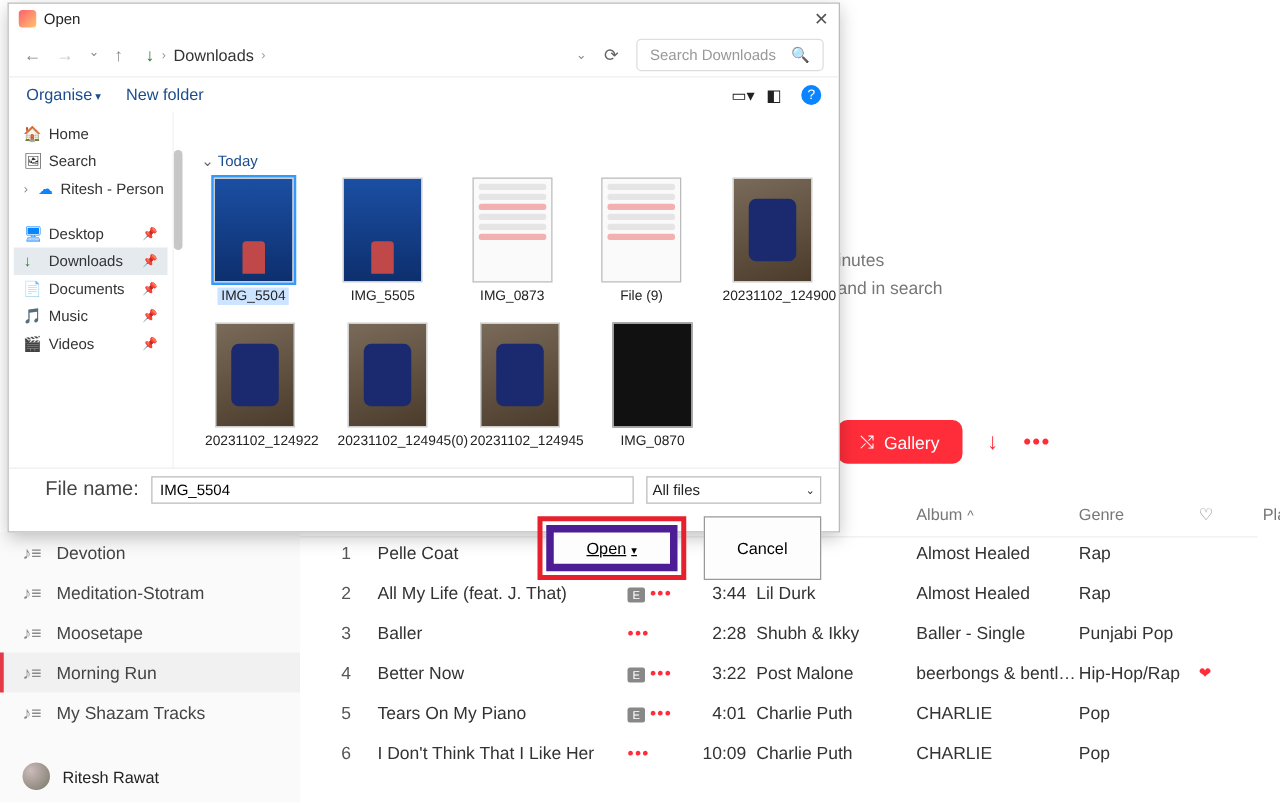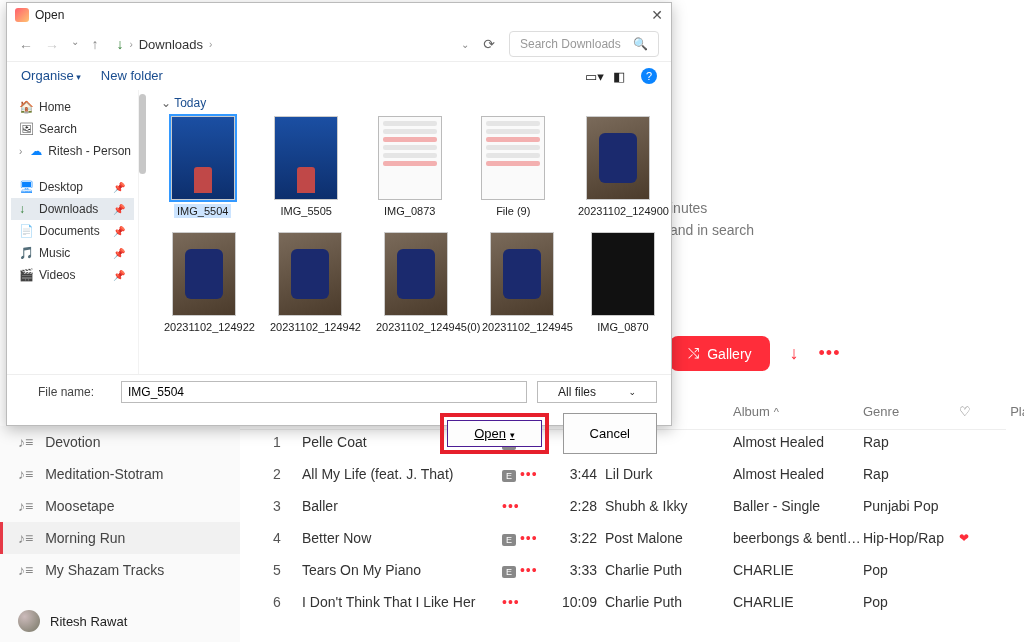--- a/index.html
+++ b/index.html
@@ -71,48 +71,48 @@
 
 .dlg-body { display: flex; height: 284px; }
 .dlg-sidebar { width: 132px; padding: 6px 4px; font-size: 12px; border-right: 1px solid #f2f2f2; overflow: hidden; }
 .dlg-sidebar .item { display: flex; align-items: center; gap: 6px; padding: 4px 8px; cursor: pointer; color: #333; white-space: nowrap; }
 .dlg-sidebar .item.sel { background: #e5eaef; }
 .dlg-sidebar .item .pin { color: #888; font-size: 10px; margin-left: auto; }
 .dlg-sidebar .spacer { height: 14px; }
 .dlg-sidebar .ic { width: 14px; font-size: 12px; }
 .dlg-sidebar .expand { color: #888; font-size: 10px; padding-right: 2px; }
 
-.file-grid { flex: 1; padding: 6px 10px; overflow: hidden; position: relative; }
+.file-grid { flex: 1; padding: 6px 10px; overflow: hidden; position: relative; margin-top: 26px; }
 .file-grid .group-label { color: #1a4d8f; font-size: 12px; cursor: pointer; }
 .file-grid .group-label::before { content: '⌄ '; color: #666; }
 .grid-row { display: flex; gap: 20px; margin-top: 6px; }
 .file-item { width: 86px; text-align: center; font-size: 11px; cursor: pointer; }
 .file-item .thumb { width: 64px; height: 84px; margin: 0 auto 4px; border: 1px solid #ccc; background: #ddd; }
 .file-item.selected .thumb { outline: 2px solid #3399ff; }
 .file-item.selected .fname { background: #cce4ff; }
 .file-item .fname { display: inline-block; padding: 1px 3px; }
 .thumb.blue { background: linear-gradient(180deg,#1b4fa3,#0d2f6d); position: relative; }
 .thumb.blue::after { content: ''; position: absolute; bottom: 6px; left: 50%; transform: translateX(-50%); width: 18px; height: 26px; background: #c04848; border-radius: 3px 3px 0 0; }
 .thumb.phone { background: #fafafa; border: 1px solid #bbb; display: flex; flex-direction: column; padding: 4px; gap: 3px; }
 .thumb.phone .bar { height: 5px; background: #e5e5e5; border-radius: 2px; }
 .thumb.phone .bar.r { background: #f3b0b0; }
 .thumb.watch { background: linear-gradient(160deg,#7a6a5a,#4b3b2b); position: relative; }
 .thumb.watch::after { content: ''; position: absolute; top: 20%; left: 20%; width: 60%; height: 60%; background: #1b2a6e; border-radius: 6px; }
 .thumb.dark { background: #111; }
 .scroll-thumb { position: absolute; left: 0; top: 4px; width: 7px; height: 80px; background: #c7c7c7; border-radius: 4px; cursor: pointer; }
 
 .dlg-footer { padding: 6px 14px; border-top: 1px solid #eee; }
 .fn-row { display: flex; align-items: center; gap: 10px; margin-bottom: 10px; }
-.fn-row label { font-size: 12px; color: #444; width: 90px; text-align: center; }
+.fn-row label { font-size: 16px; color: #444; width: 90px; text-align: right; }
 .fn-row input { flex: 1; border: 1px solid #bbb; padding: 3px 6px; font-size: 12px; }
-.fn-row .filetype { width: 120px; border: 1px solid #bbb; padding: 3px 20px; font-size: 12px; display: flex; justify-content: space-between; align-items: center; cursor: pointer; }
+.fn-row .filetype { width: 140px; border: 1px solid #bbb; padding: 3px 4px; font-size: 12px; display: flex; justify-content: space-between; align-items: center; cursor: pointer; }
 .btn-row { display: flex; justify-content: flex-end; gap: 14px; }
 .btn-row button { padding: 5px 26px; font-size: 13px; border: 1px solid #999; background: #fdfdfd; cursor: pointer; }
 .btn-row .open-wrap { border: 4px solid #e6202c; padding: 3px; }
-.btn-row .open-wrap button { border: 1px solid #4c1d95; text-decoration: underline; }
+.btn-row .open-wrap button { border: 6px solid #4c1d95; text-decoration: underline; }
 .btn-row .dropdown-arr { font-size: 9px; margin-left: 4px; }
 </style>
 </head>
 <body>
 
 <div class="win-controls">
   <span>—</span>
   <span>▢</span>
   <span>✕</span>
 </div>
@@ -194,21 +194,21 @@
     <div class="artist">Post Malone</div>
     <div class="album">beerbongs &amp; bentl…</div>
     <div class="genre">Hip-Hop/Rap</div>
     <div class="heart">❤</div>
     <div class="plays">3</div>
       </div>
       <div class="song-row">
     <div class="idx">5</div>
     <div>Tears On My Piano</div>
     <div><span class="badge">E</span> <span class="dots">•••</span></div>
-    <div class="time">3:33</div>
+    <div class="time">4:01</div>
     <div class="artist">Charlie Puth</div>
     <div class="album">CHARLIE</div>
     <div class="genre">Pop</div>
     <div class="heart"></div>
     <div class="plays">22</div>
       </div>
       <div class="song-row">
     <div class="idx">6</div>
     <div>I Don't Think That I Like Her</div>
     <div> <span class="dots">•••</span></div>
@@ -354,21 +354,20 @@
                 <div class="bar"></div>
                 <div class="bar r"></div>
                 <div class="bar"></div>
                 <div class="bar"></div>
                 <div class="bar r"></div>
               </div><span class="fname">File (9)</span></div>
             <div class="file-item"><div class="thumb watch"></div><span class="fname">20231102_124900</span></div>
           </div>
         <div class="grid-row" id="grid-row-2" style="margin-top:14px">
             <div class="file-item"><div class="thumb watch"></div><span class="fname">20231102_124922</span></div>
-            <div class="file-item"><div class="thumb watch"></div><span class="fname">20231102_124942</span></div>
             <div class="file-item"><div class="thumb watch"></div><span class="fname">20231102_124945(0)</span></div>
             <div class="file-item"><div class="thumb watch"></div><span class="fname">20231102_124945</span></div>
             <div class="file-item"><div class="thumb dark"></div><span class="fname">IMG_0870</span></div>
           </div>
       </div>
     </div>
   </div>
 
   <div class="dlg-footer">
     <div class="fn-row">

